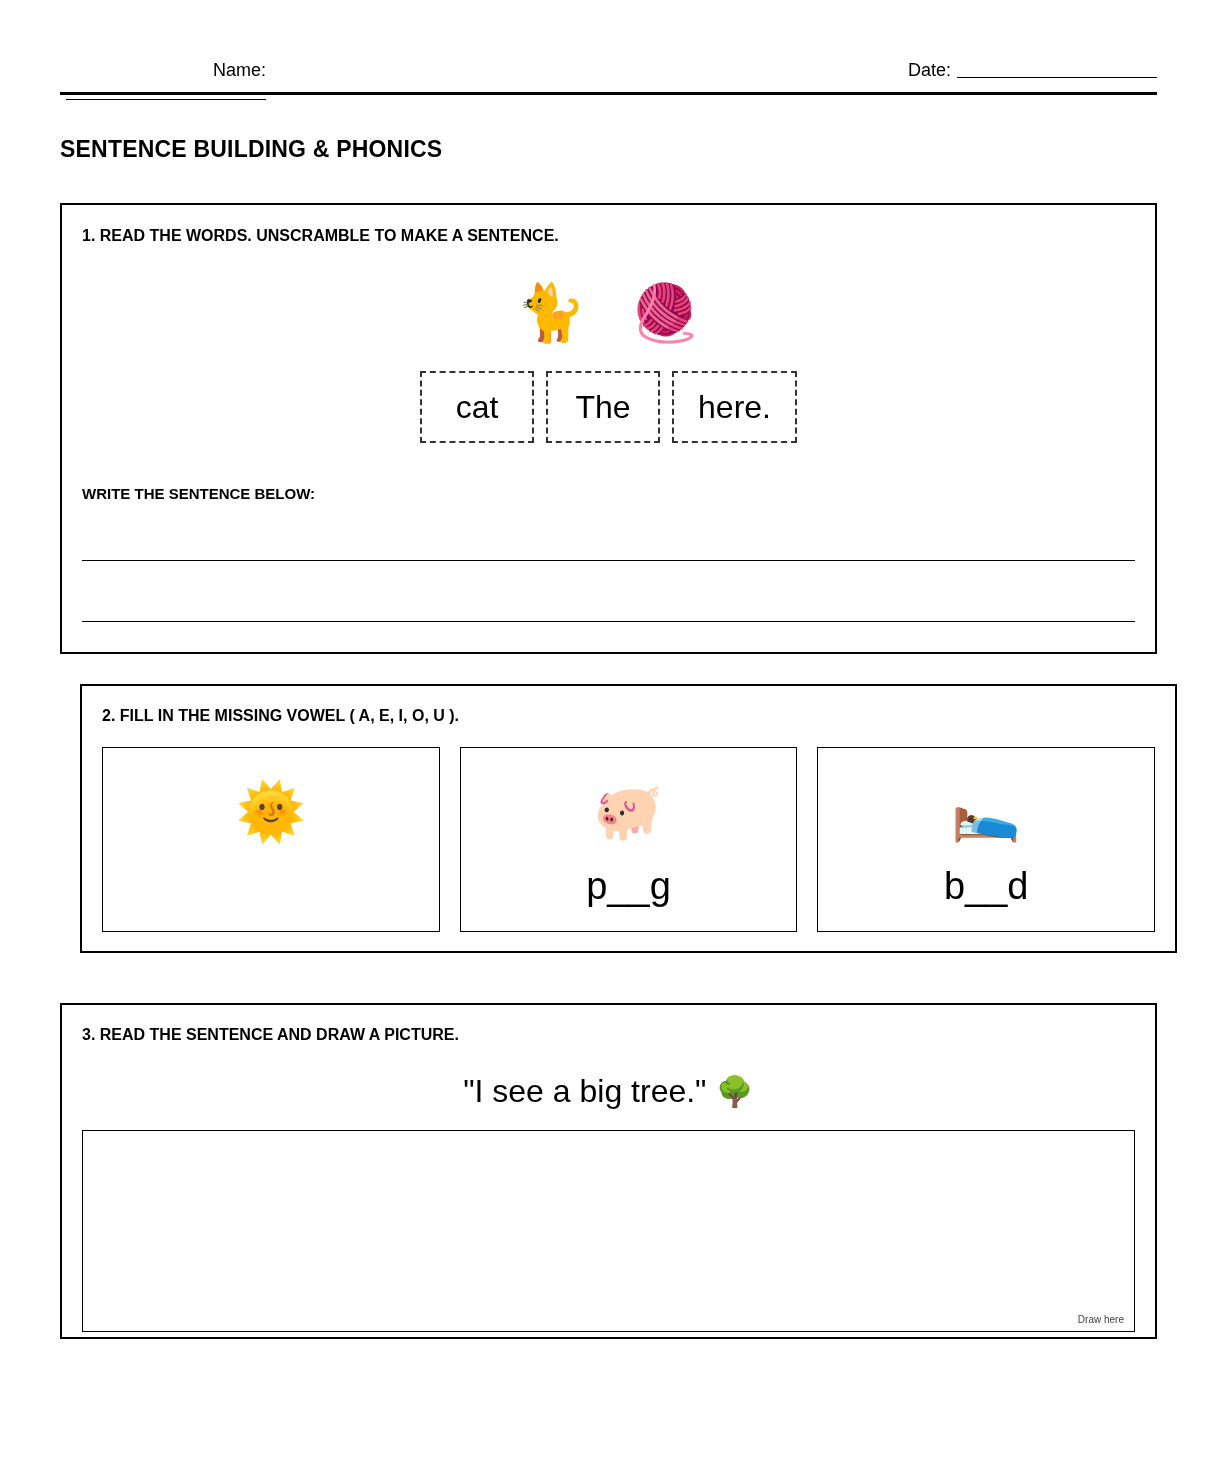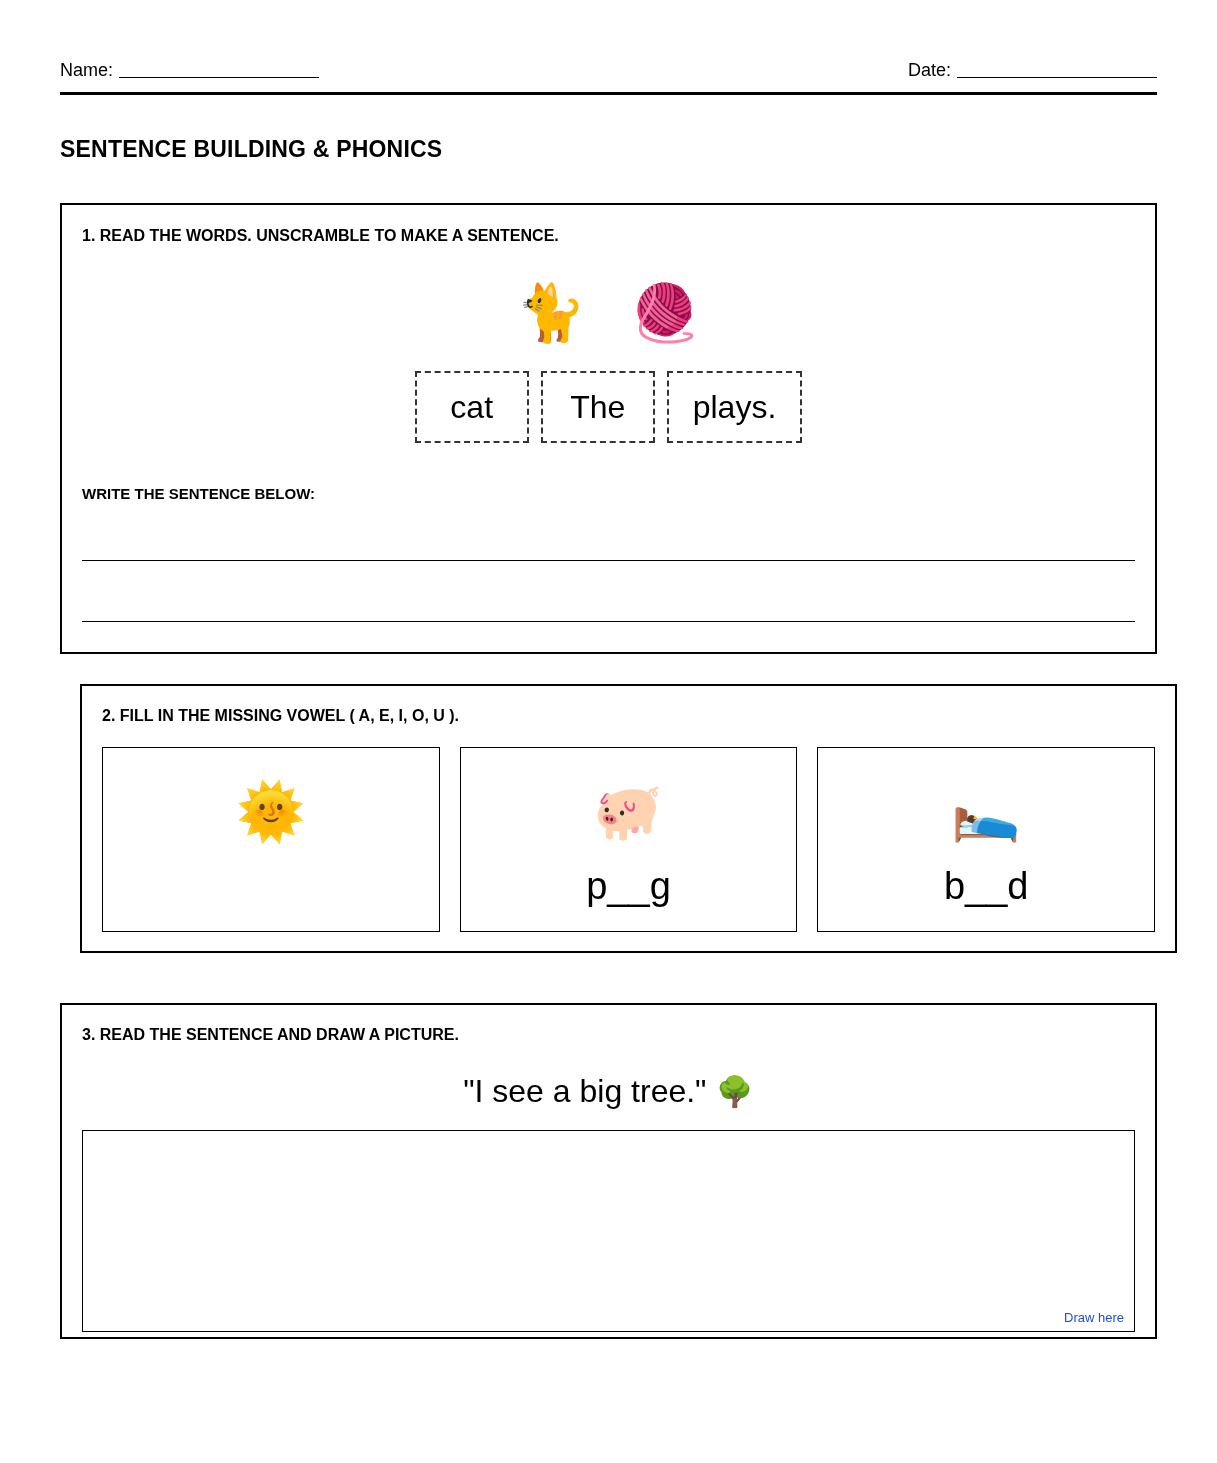--- a/index.html
+++ b/index.html
@@ -25,21 +25,21 @@
       border-bottom: 3px solid #000;
     }
     .field {
       position: absolute;
       top: 0;
       font-size: 18px;
       line-height: 24px;
       display: flex;
       align-items: flex-end;
     }
-    .field.name { left: 0; }
+    .field.name { left: 0; flex-direction: column; }
     .field.date { right: 0; }
     .field .blank {
       display: inline-block;
       border-bottom: 1px solid #000;
       height: 18px;
       margin-left: 6px;
       margin-bottom: 4px;
     }
     .field.name .blank { width: 200px; }
     .field.date .blank { width: 200px; }
@@ -170,22 +170,22 @@
       left: 20px;
       top: 125px;
       width: 1053px;
       height: 202px;
       border: 1px solid #000;
     }
     .draw-hint {
       position: absolute;
       right: 10px;
       bottom: 6px;
-      font-size: 13px;
-      color: #1d4ed8;
+      font-size: 10px;
+      color: #404040;
     }
   </style>
 </head>
 <body>
 
 <div class="page">
 
   <div class="header">
     <div class="field name">
       <span>Name:</span>
@@ -203,21 +203,21 @@
     <div class="section-heading">1. READ THE WORDS. UNSCRAMBLE TO MAKE A SENTENCE.</div>
 
     <div class="emoji-row">
       <span>🐈</span>
       <span>🧶</span>
     </div>
 
     <div class="word-row">
       <div class="word-card">cat</div>
       <div class="word-card">The</div>
-      <div class="word-card">plays.</div>
+      <div class="word-card">here.</div>
     </div>
 
     <div class="write-label">WRITE THE SENTENCE BELOW:</div>
     <div class="write-line l1"></div>
     <div class="write-line l2"></div>
   </div>
 
   <div class="section s2">
     <div class="section-heading">2. FILL IN THE MISSING VOWEL ( A, E, I, O, U ).</div>
     <div class="vowel-grid">

